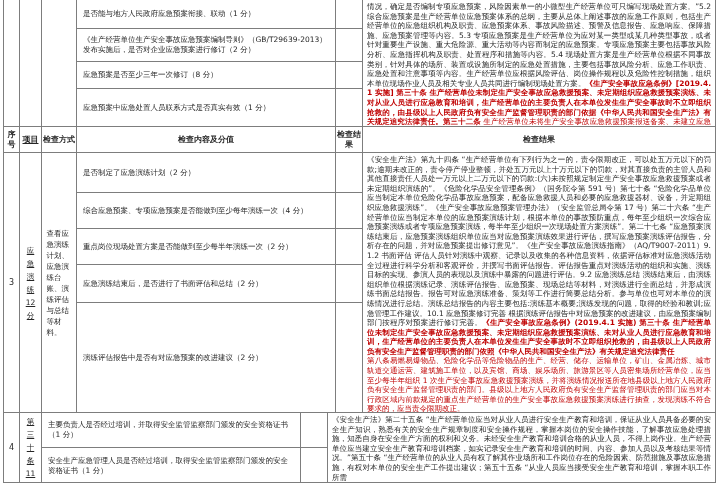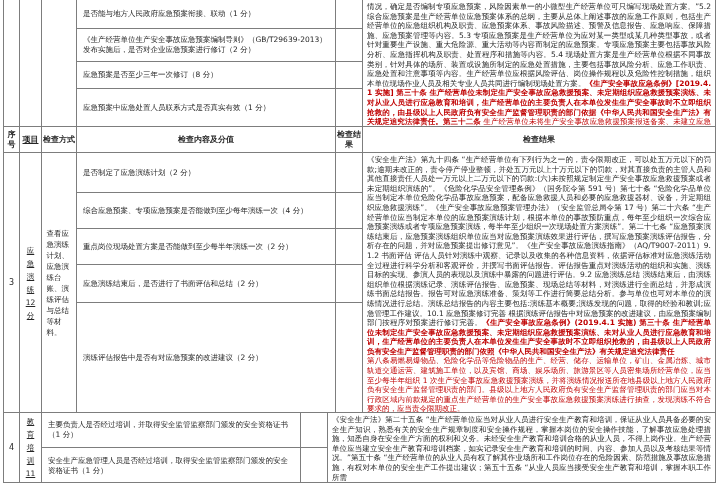--- a/index.html
+++ b/index.html
@@ -134,21 +134,21 @@
       <div class="cell col-basis">
           <div class="basis-text rich"><span class="seg-b">《安全生产法》第九十四条</span><span> “生产经营单位有下列行为之一的，责令限期改正，可以处五万元以下的罚款;逾期未改正的，责令停产停业整顿，并处五万元以上十万元以下的罚款，对其直接负责的主管人员和其他直接责任人员处一万元以上二万元以下的罚款:(六)未按照规定制定生产安全事故应急救援预案或者未定期组织演练的”。</span><span class="seg-b">《危险化学品安全管理条例》（国务院令第 591 号）第七十条</span><span> “危险化学品单位应当制定本单位危险化学品事故应急预案，配备应急救援人员和必要的应急救援器材、设备，并定期组织应急救援演练”。</span><span class="seg-b">《生产安全事故应急预案管理办法》（安全监管总局令第 17 号）第二十六条</span><span> “生产经营单位应当制定本单位的应急预案演练计划，根据本单位的事故预防重点，每年至少组织一次综合应急预案演练或者专项应急预案演练，每半年至少组织一次现场处置方案演练”。</span><span class="seg-b">第二十七条</span><span> “应急预案演练结束后，应急预案演练组织单位应当对应急预案演练效果进行评估，撰写应急预案演练评估报告，分析存在的问题，并对应急预案提出修订意见”。</span><span class="seg-b">《生产安全事故应急演练指南》（AQ/T9007-2011）9.1.2 书面评估</span><span> 评估人员针对演练中观察、记录以及收集的各种信息资料，依据评估标准对应急演练活动全过程进行科学分析和客观评价，并撰写书面评估报告。评估报告重点对演练活动的组织和实施、演练目标的实现、参演人员的表现以及演练中暴露的问题进行评估。</span><span class="seg-b">9.2 应急演练总结</span><span> 演练结束后，由演练组织单位根据演练记录、演练评估报告、应急预案、现场总结等材料，对演练进行全面总结，并形成演练书面总结报告。报告可对应急演练准备、策划等工作进行简要总结分析。参与单位也可对本单位的演练情况进行总结。演练总结报告的内容主要包括:演练基本概要;演练发现的问题，取得的经验和教训;应急管理工作建议。</span><span class="seg-b">10.1 应急预案修订完善</span><span> 根据演练评估报告中对应急预案的改进建议，由应急预案编制部门按程序对预案进行修订完善。</span><span class="seg-rb">《生产安全事故应急条例》(2019.4.1 实施) 第三十条</span><span class="seg-rb"> 生产经营单位未制定生产安全事故应急救援预案、未定期组织应急救援预案演练、未对从业人员进行应急教育和培训，生产经营单位的主要负责人在本单位发生生产安全事故时不立即组织抢救的，由县级以上人民政府负有安全生产监督管理职责的部门依照《中华人民共和国安全生产法》有关规定追究法律责任</span><br><span class="seg-r">第八条易燃易爆物品、危险化学品等危险物品的生产、经营、储存、运输单位，矿山、金属冶炼、城市轨道交通运营、建筑施工单位，以及宾馆、商场、娱乐场所、旅游景区等人员密集场所经营单位，应当至少每半年组织 1 次生产安全事故应急救援预案演练，并将演练情况报送所在地县级以上地方人民政府负有安全生产监督管理职责的部门。县级以上地方人民政府负有安全生产监督管理职责的部门应当对本行政区域内前款规定的重点生产经营单位的生产安全事故应急救援预案演练进行抽查，发现演练不符合要求的，应当责令限期改正。</span></div>
         </div>
     </div>
 
     <div class="trow" style="height:70px">
       <div class="cell col-seq center-cell">
           <div class="seq-text">4</div>
         </div>
       <div class="cell col-item center-cell">
-          <div class="item-text rich"><span>教育培训</span><br><span>11</span></div>
+          <div class="item-text rich"><span>第三十条</span><br><span>11</span></div>
         </div>
       <div class="cell col-content">
         <div class="subcell" style="height:35px">
             <div class="content-text rich"><span>主要负责人是否经过培训，并取得安全监管监察部门颁发的安全资格证书（1 分）</span></div>
           </div>
         <div class="subcell" style="height:35px">
             <div class="content-text rich"><span>安全生产应急管理人员是否经过培训，取得安全监管监察部门颁发的安全资格证书（1 分）</span></div>
           </div>
       </div>
       <div class="cell col-result">

